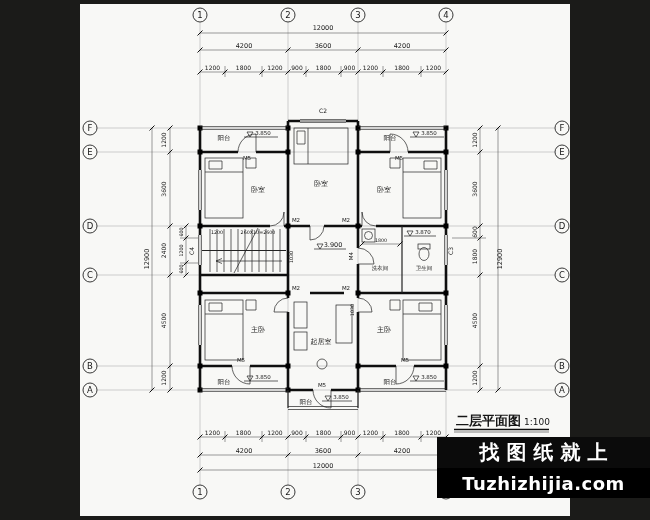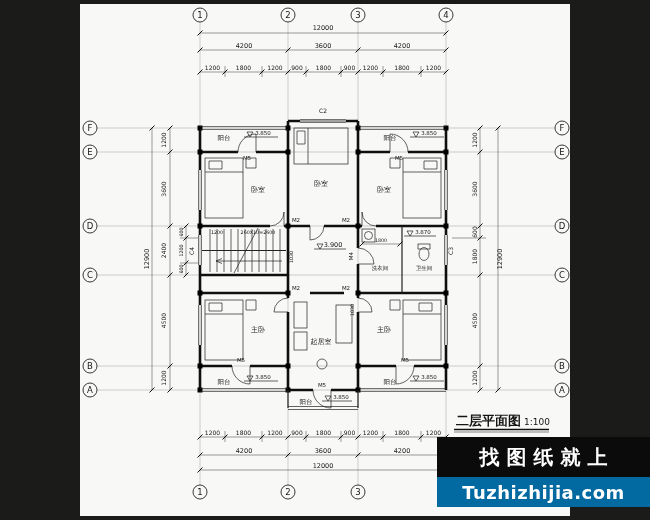--- a/index.html
+++ b/index.html
@@ -20,23 +20,23 @@
   .dl{stroke:#3a3a3a;stroke-width:.5;fill:none;}
   .tk{stroke:#111;stroke-width:1;fill:none;}
   .wall{stroke:#0f0f0f;stroke-width:2.6;fill:none;}
   .w1{stroke:#222;stroke-width:.7;fill:none;}
   .w2{stroke:#222;stroke-width:1.2;fill:none;}
   .col{fill:#000;stroke:none;}
   .crc{fill:#f8f8f6;stroke:#222;stroke-width:.9;}
   .ul1{stroke:#111;stroke-width:1.3;fill:none;}
   .ul2{stroke:#111;stroke-width:.5;fill:none;}
   .wm{position:absolute;left:437px;top:437px;width:213px;}
-  .wm-top{height:40px;background:#0b0b0b;color:#fff;display:flex;align-items:center;justify-content:center;
+  .wm-top{height:31px;background:#0b0b0b;color:#fff;display:flex;align-items:center;justify-content:center;
           font-size:20px;font-weight:bold;letter-spacing:7px;text-indent:7px;}
-  .wm-bot{height:30px;background:#0369a1;color:#fff;display:flex;align-items:center;justify-content:center;
+  .wm-bot{height:30px;background:#000000;color:#fff;display:flex;align-items:center;justify-content:center;
           font-size:18px;font-weight:bold;letter-spacing:.5px;}
 </style>
 </head>
 <body>
 
 <div class="stage">
 <svg width="650" height="520" viewBox="0 0 650 520">
 
   <rect x="80" y="4" width="490" height="512" fill="#f8f8f6"></rect>
 

